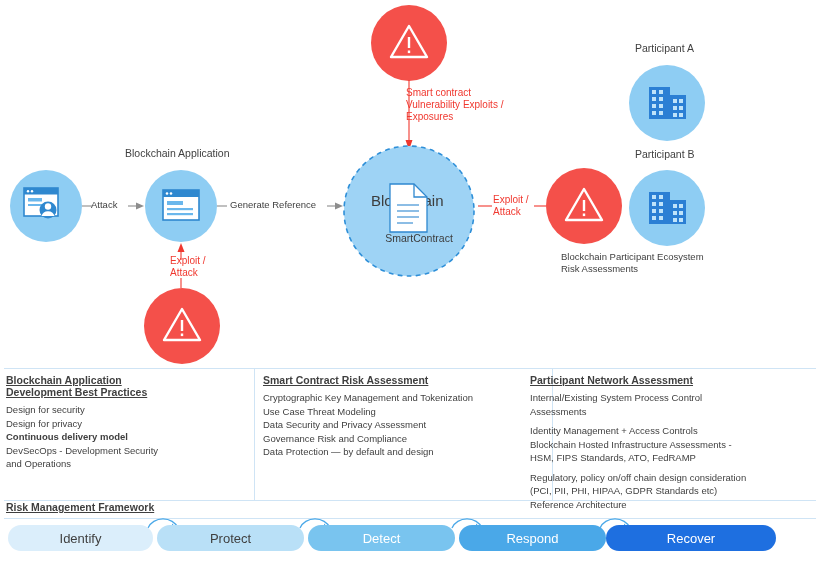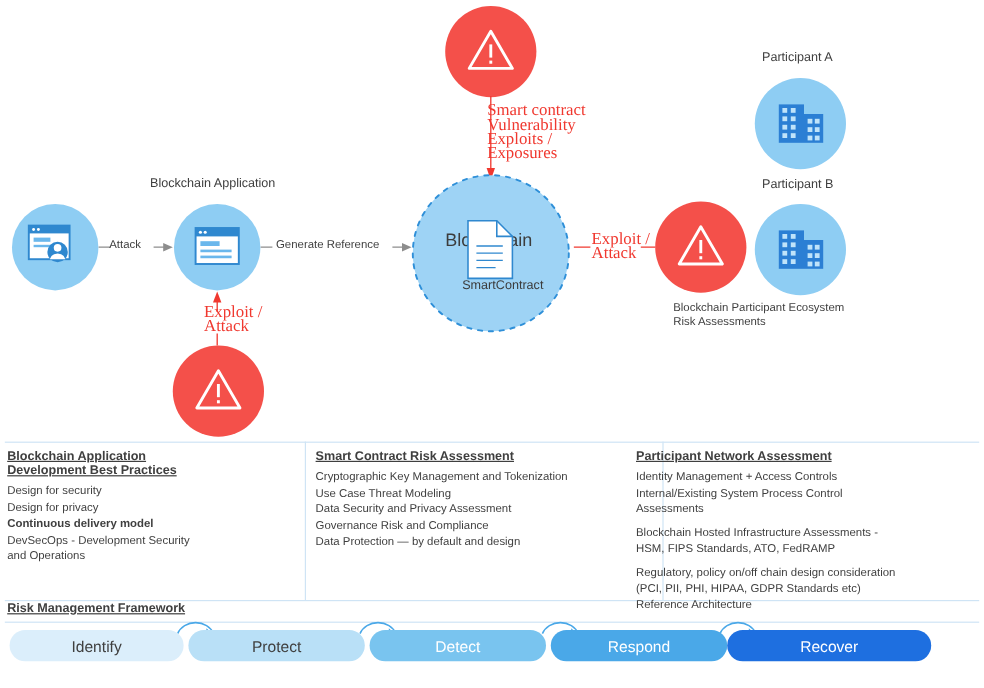--- a/index.html
+++ b/index.html
@@ -16,21 +16,21 @@
   .circ{border-radius:50%;}
   .blue-circ{background:#8ecdf3;}
   .red-circ{background:#f4504a;}
 
   
   .warn-tri{position:relative;width:100%;height:100%;}
   .warn-tri svg{display:block;}
 
   
   .lbl{font-size:10.5px;color:#3f3f3f;line-height:13px;}
-  .lbl-red{font-size:14px;color:#f0382f;line-height:12px;font-family:Liberation Serif, serif;}
+  .lbl-red{font-size:10px;color:#f0382f;line-height:12px;}
   .lbl-sm{font-size:9.5px;color:#3f3f3f;line-height:12px;}
   .blockchain-title{font-size:15px;color:#3c3c3c;}
   .sc-title{font-size:10.5px;color:#3c3c3c;}
 
   
   .hr{position:absolute;background:#cfe4f5;height:1px;}
   .vr{position:absolute;background:#cfe4f5;width:1px;}
   .sect-title{font-size:10.5px;color:#3f3f3f;font-weight:bold;}
   .bullet{font-size:9.5px;color:#3f3f3f;line-height:13.5px;}
 
@@ -233,23 +233,23 @@
     <div class="sect-title" style="text-decoration:underline;margin-bottom:5px;">Smart Contract Risk Assessment</div>
     <div class="bullet">Cryptographic Key Management and Tokenization</div>
     <div class="bullet">Use Case Threat Modeling</div>
     <div class="bullet">Data Security and Privacy Assessment</div>
     <div class="bullet">Governance Risk and Compliance</div>
     <div class="bullet">Data Protection — by default and design</div>
   </div>
 
   <div class="abs" style="left:530px;top:374px;width:256px;">
     <div class="sect-title" style="text-decoration:underline;margin-bottom:5px;">Participant Network Assessment</div>
-    <div class="bullet" style="white-space:pre-line;">Identity Management + Access Controls</div>
     <div class="bullet" style="white-space:pre-line;margin-bottom:6px;">Internal/Existing System Process Control
 Assessments</div>
+    <div class="bullet" style="white-space:pre-line;">Identity Management + Access Controls</div>
     <div class="bullet" style="white-space:pre-line;margin-bottom:6px;">Blockchain Hosted Infrastructure Assessments -
 HSM, FIPS Standards, ATO, FedRAMP</div>
     <div class="bullet" style="white-space:pre-line;">Regulatory, policy on/off chain design consideration
 (PCI, PII, PHI, HIPAA, GDPR Standards etc)</div>
     <div class="bullet" style="white-space:pre-line;">Reference Architecture</div>
   </div>
 
   <div class="abs sect-title" style="left:6px;top:501px;text-decoration:underline;">Risk Management Framework</div>
   <div class="hr" style="left:4px;top:518px;width:812px;"></div>
 

